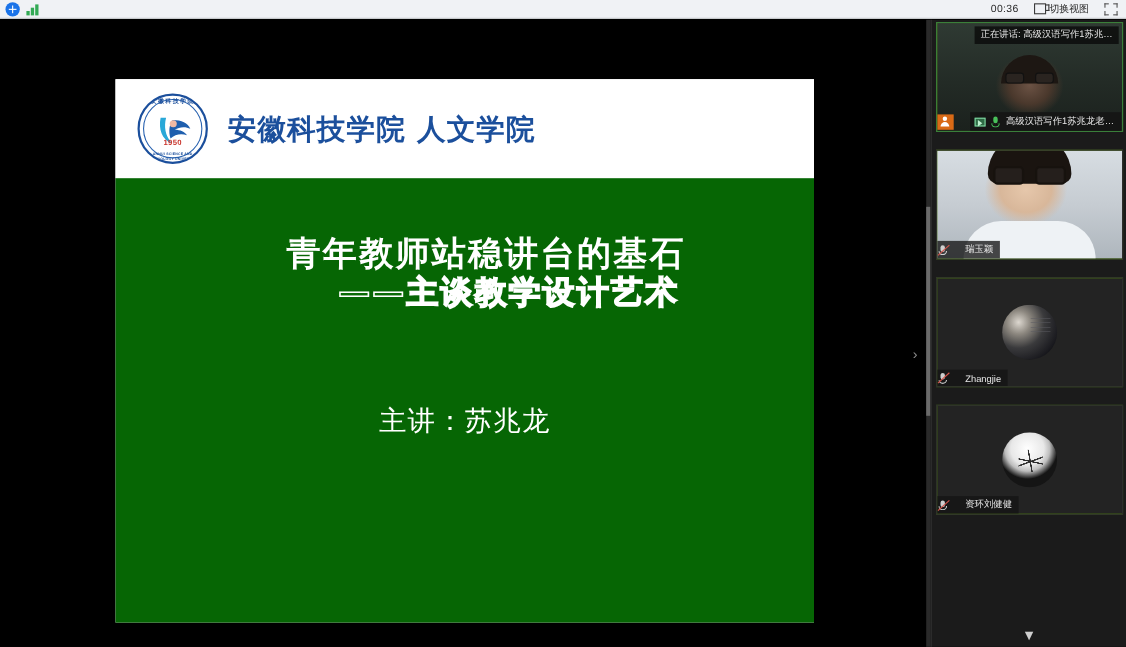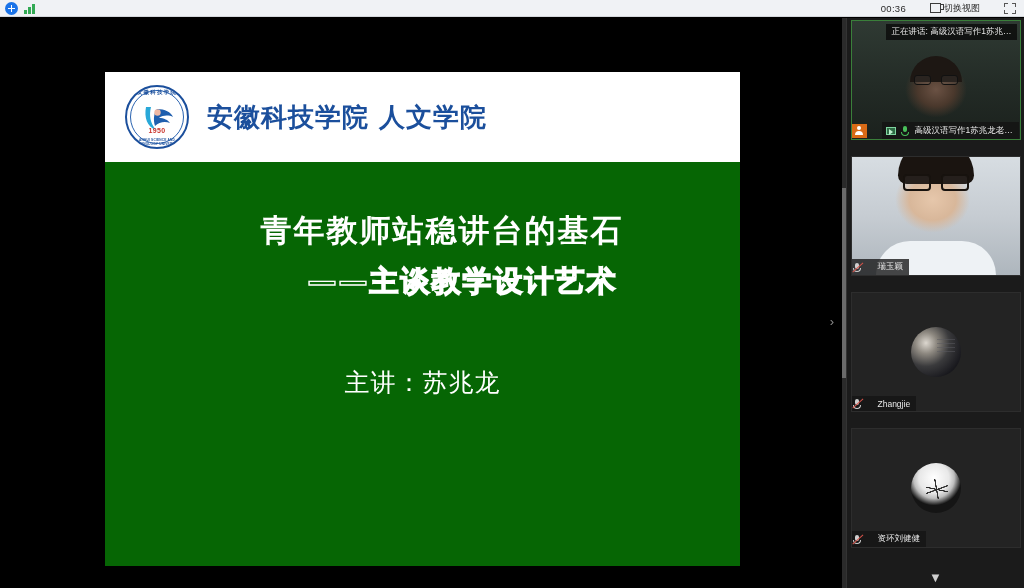--- a/index.html
+++ b/index.html
@@ -14,21 +14,21 @@
   .topbar {
     position: absolute; top: 0; left: 0;
     width: 1024px; height: 17px;
     background: #f0f2f5;
     display: flex; align-items: center;
     border-bottom: 1px solid #d4d7db;
   }
   .tb-left { display: flex; align-items: center; gap: 6px; padding-left: 5px; }
   .tb-right {
     margin-left: auto; display: flex; align-items: center;
-    gap: 24px; padding-right: 8px;
+    gap: 14px; padding-right: 8px;
     font-size: 9px; color: #2a2a2a;
   }
   .ic-shield {
     width: 13px; height: 13px; border-radius: 50%;
     background: #1a73e8; position: relative;
     display: inline-block;
   }
   .ic-shield::before, .ic-shield::after {
     content: ""; position: absolute; background: #fff;
   }
@@ -110,21 +110,21 @@
   }
   .ttl-main {
     position: absolute; top: 48px; left: 0; right: 0;
     text-align: center;
     font-family: "DejaVu Sans", sans-serif;
     font-size: 31px; font-weight: bold; color: #ffffff;
     letter-spacing: 2px;
     padding-left: 39px;
   }
   .ttl-sub {
-    position: absolute; top: 100px; left: 0; right: 0;
+    position: absolute; top: 84px; left: 0; right: 0;
     text-align: center;
     font-family: "DejaVu Sans", sans-serif;
     font-size: 29px; font-weight: bold;
     color: #0a6b06;
     -webkit-text-stroke: 1.4px #ffffff;
     letter-spacing: 2px;
     padding-left: 80px;
   }
   .ttl-speaker, .ttl-date {
     position: absolute; left: 0; right: 0; text-align: center;
@@ -143,21 +143,21 @@
 
   
   .filmstrip {
     position: absolute; top: 18px; right: 0;
     width: 178px; height: 570px;
     background: #1b1b1b;
     border-left: 1px solid #333;
   }
   .tile {
     position: relative;
-    width: 170px; height: 120px;
+    width: 170px; height: 100px;
     margin: 2px auto 16px auto;
     background: #4d7c0f;
     overflow: hidden;
     border: 1px solid #2d2d2d;
     cursor: pointer;
   }
   .tile.active { border-color: #3a7f3a; }
   .tile .vid { position: absolute; inset: 0; }
 
   

